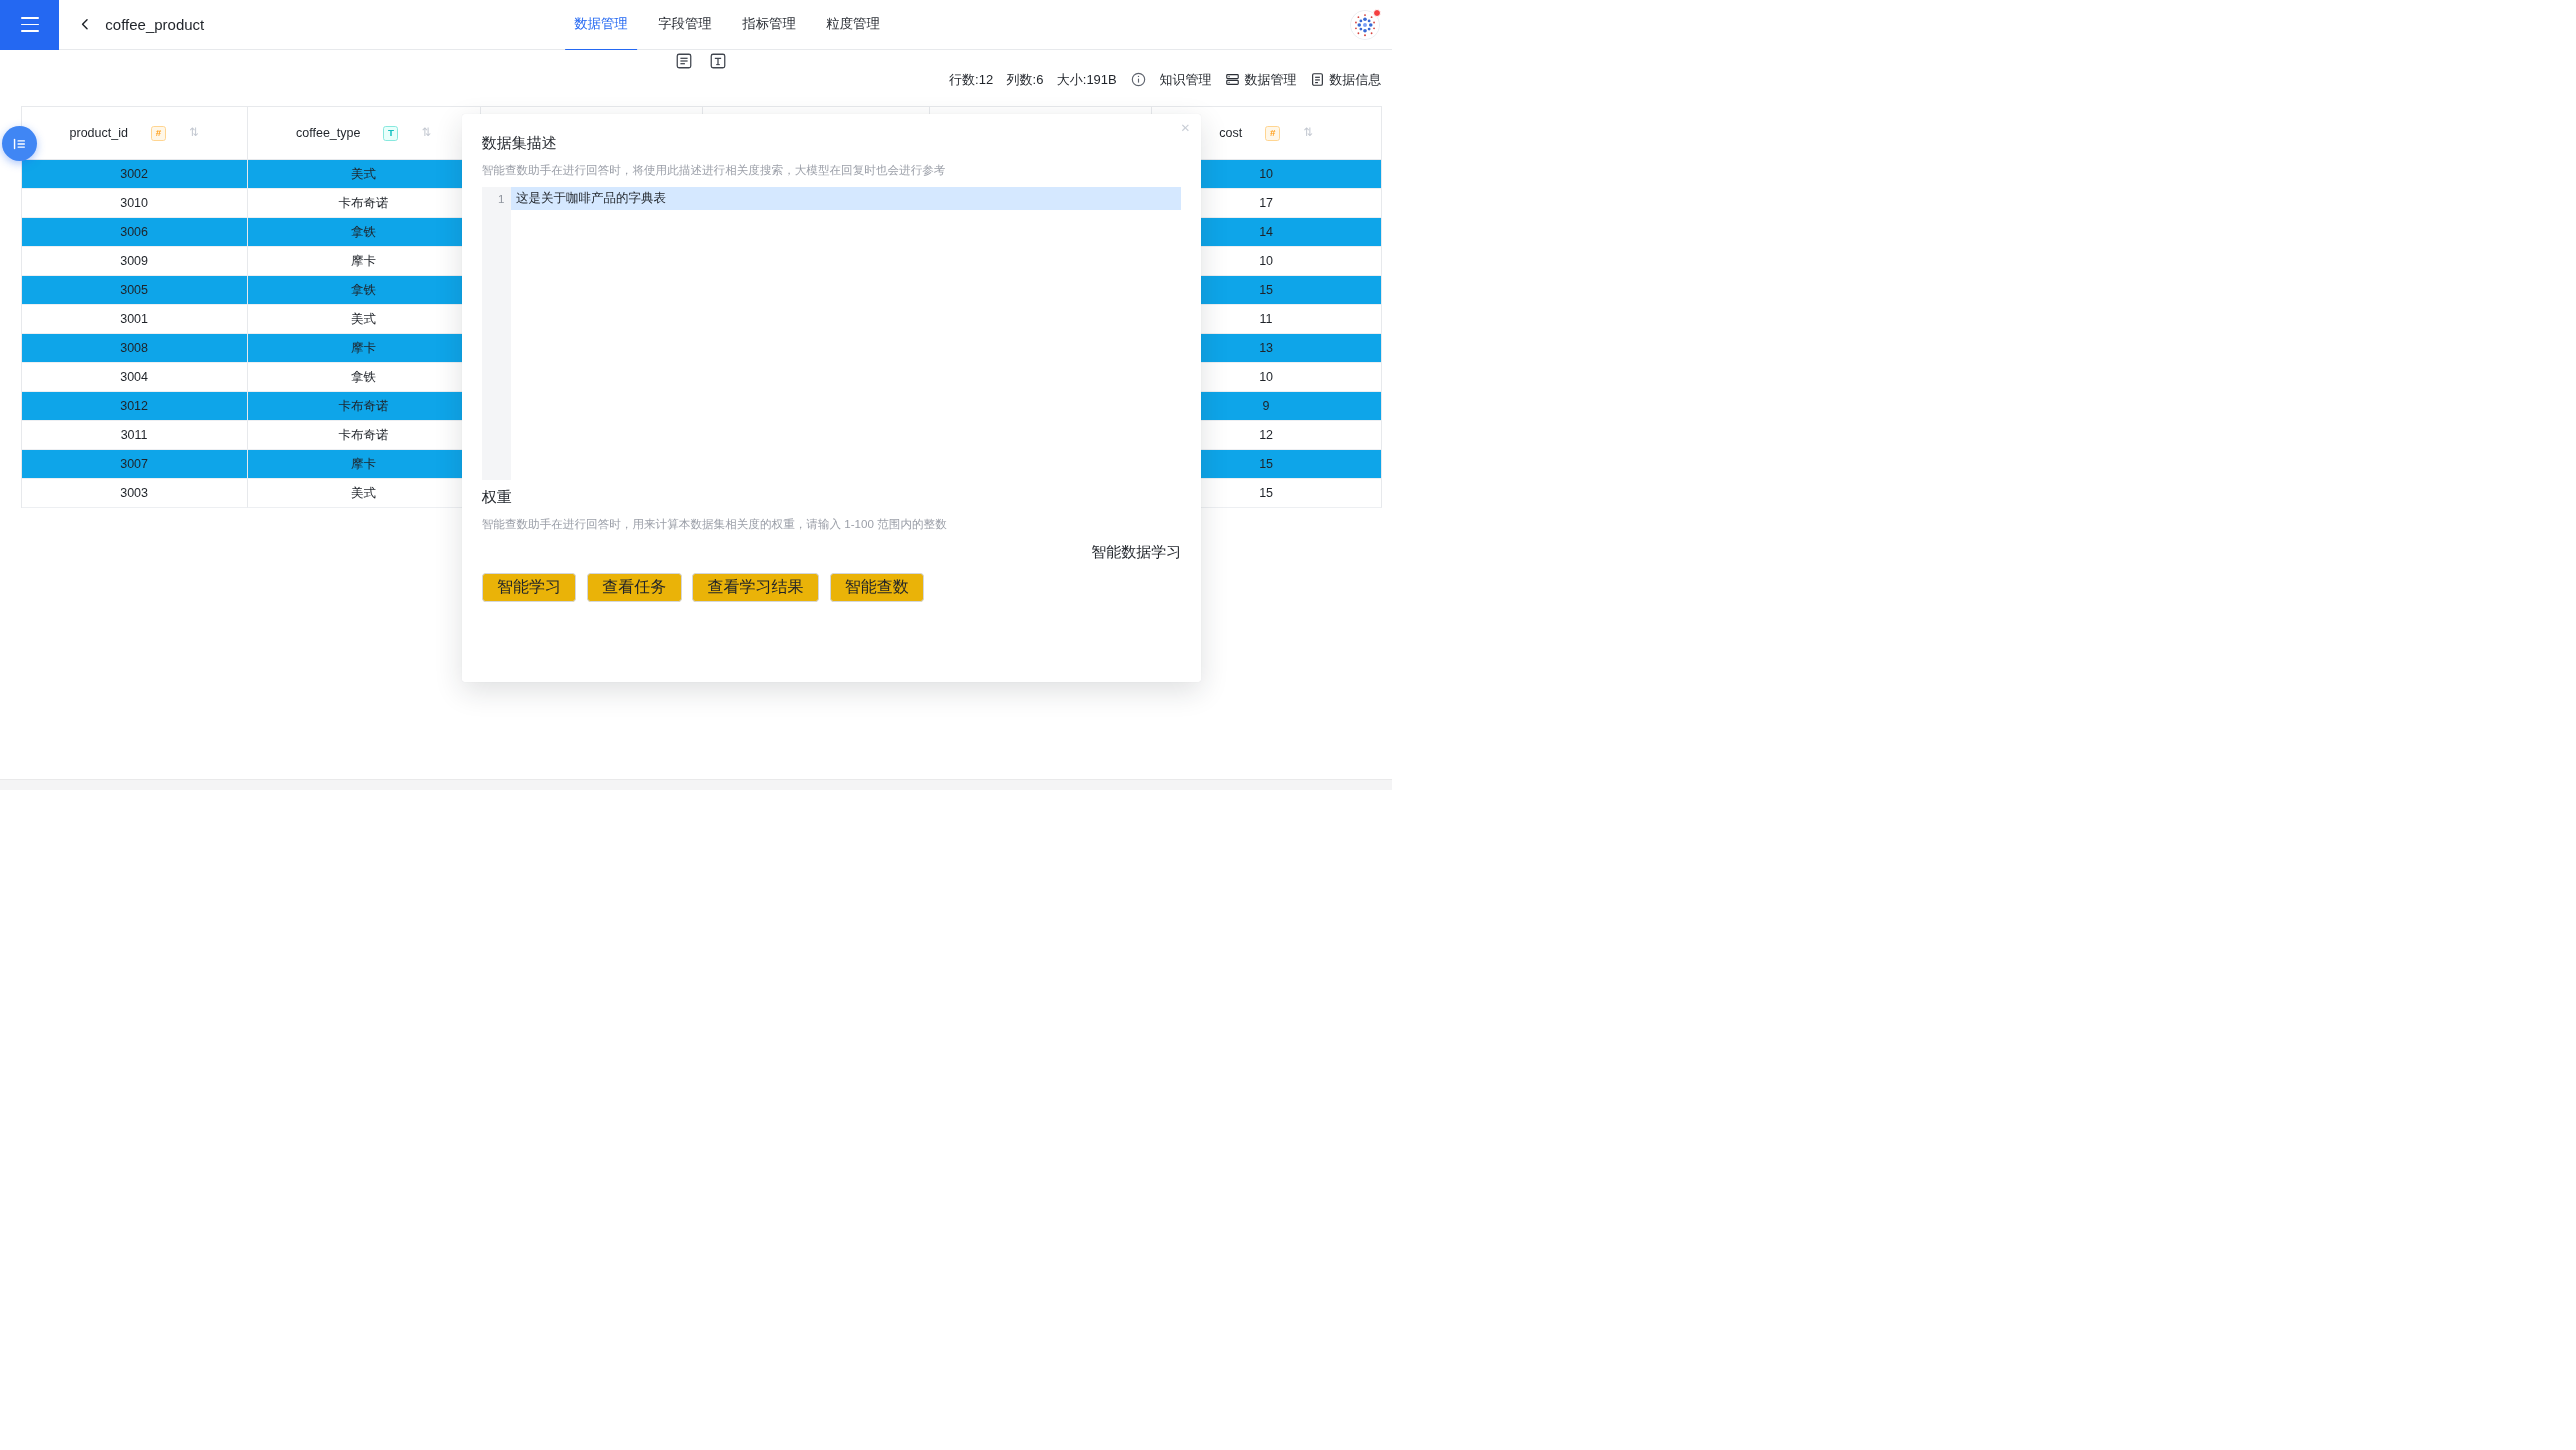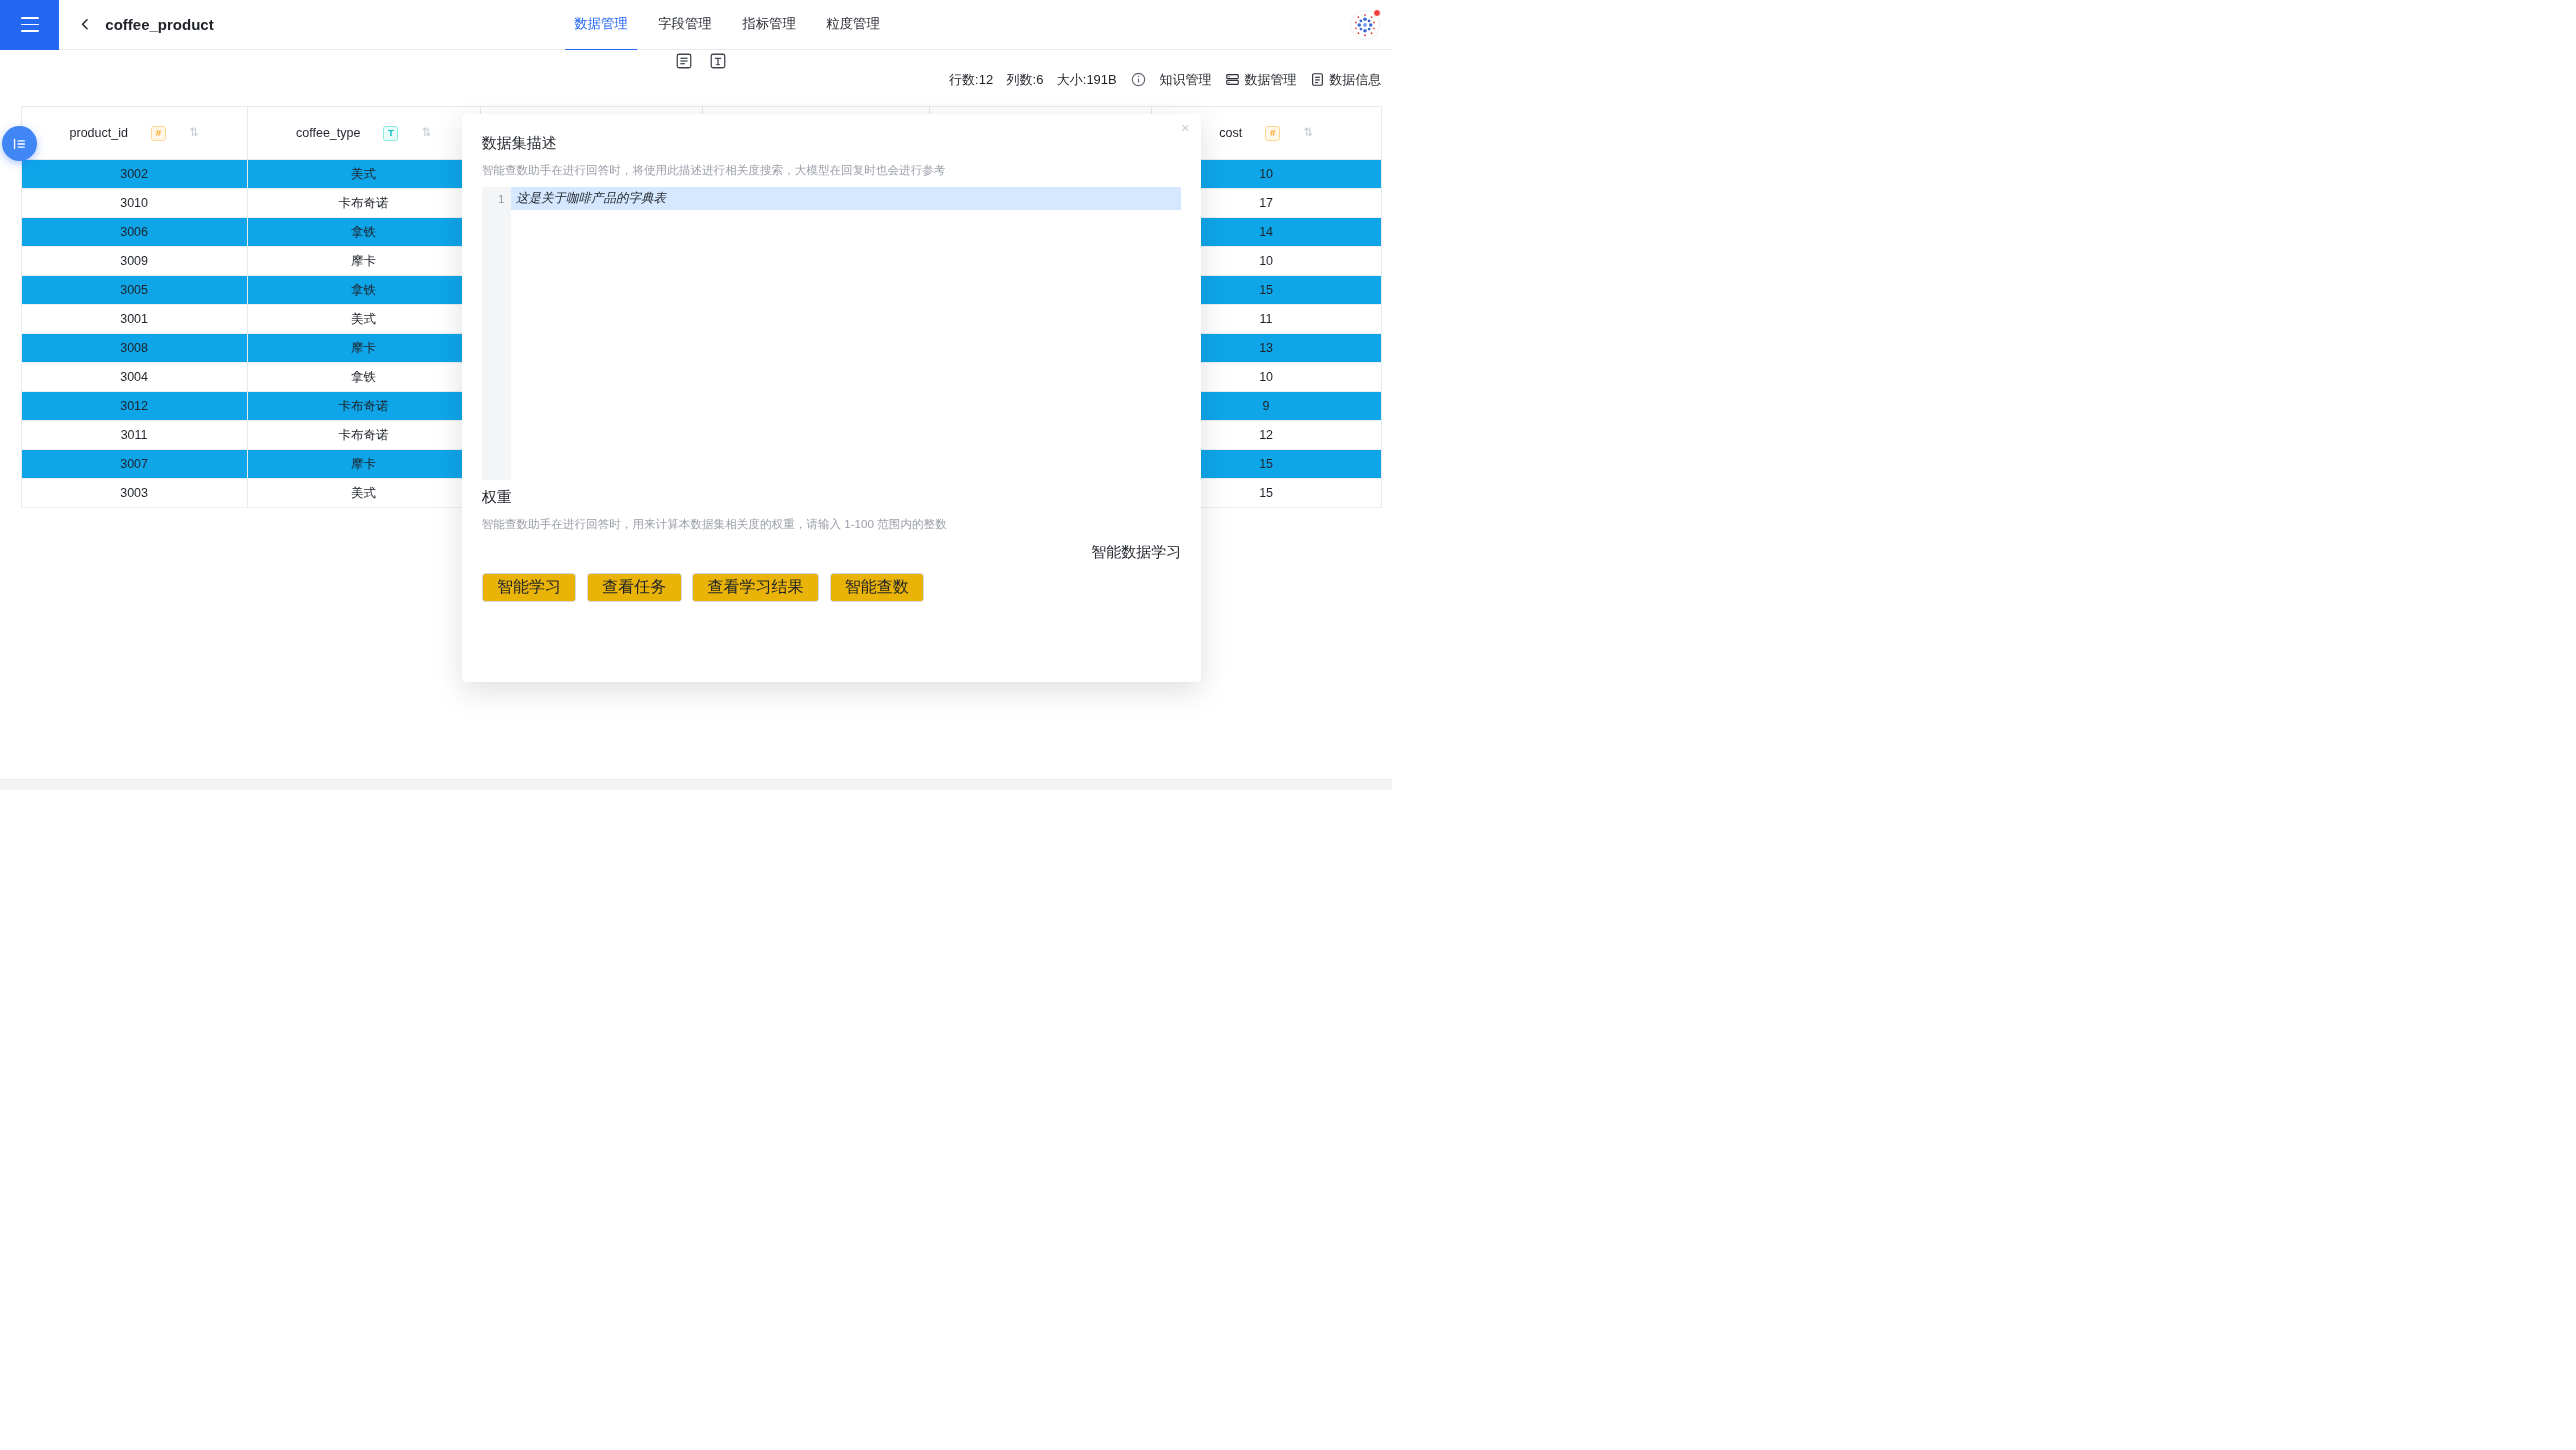--- a/index.html
+++ b/index.html
@@ -8,21 +8,21 @@
   .app { position:relative; width:1392px; height:790px; background:#fff; overflow:hidden; }
 
   
   .topbar { position:absolute; top:0; left:0; right:0; height:50px; background:#fff;
             border-bottom:0.9px solid #e7e9ec; display:flex; align-items:center; z-index:6; }
   .hamburger { width:59px; height:50px; background:#2468f2; display:flex; flex-direction:column;
                justify-content:center; align-items:center; gap:4.5px; cursor:pointer; flex:0 0 auto; }
   .hamburger i { display:block; width:18px; height:1.8px; background:#fff; border-radius:0.9px; }
   .back-btn { margin-left:14.3px; width:23px; height:23px; display:flex; align-items:center;
               justify-content:center; cursor:pointer; }
-  .page-title { margin-left:9px; font-size:15px; font-weight:700; color:#1f2329; }
+  .page-title { margin-left:9px; font-size:15px; font-weight:400; color:#1f2329; }
   .tabs { position:absolute; left:50%; transform:translateX(-50%); margin-left:31px; top:0;
           height:50px; display:flex; gap:12.5px; }
   .tab { padding:0 9px; line-height:47px; font-size:13.4px; color:#2b2f36; cursor:pointer;
          border-bottom:1.8px solid transparent; }
   .tab.active { color:#2468f2; border-bottom-color:#2468f2; font-weight:500; }
   .avatar-wrap { position:absolute; right:11.6px; top:9.8px; width:30px; height:30px; cursor:pointer; }
   .avatar { width:30px; height:30px; border-radius:50%; overflow:hidden; border:0.9px solid #eceef1;
             background:#fff; display:block; }
   .avatar-dot { position:absolute; top:-0.9px; right:-0.9px; width:8px; height:8px; background:#f53f3f;
                 border:1.3px solid #fff; border-radius:50%; }
@@ -70,21 +70,21 @@
            padding:19.7px; z-index:10; }
   .panel-close { position:absolute; top:8px; right:10.7px; font-size:11.6px; color:#c9ced6;
                  cursor:pointer; line-height:1; }
   .section-title { font-size:15px; font-weight:500; color:#1f2329; margin-bottom:10.7px; }
   .help { font-size:11.6px; color:#9b9fa8; margin-bottom:9px; }
   .editor { display:flex; height:293px; margin-bottom:7.2px; background:#fff; }
   .gutter { width:29px; background:#f4f5f7; text-align:right; padding-right:6.3px; font-size:11.6px;
             color:#8f959e; line-height:23px; flex:0 0 auto; }
   .editor-content { flex:1; cursor:text; }
   .editor-line { height:23px; line-height:23px; background:#d5e8ff; padding-left:5.4px;
-                 font-size:12.5px; color:#1f2329;font-style:italic; }
+                 font-size:12.5px; color:#1f2329; }
   .weight-input { width:100%; height:29px; border:0.9px solid #d3d6dc; border-radius:3.6px;
                   padding:0 10.7px; font-size:12.5px; color:#1f2329; outline:none; background:#fff; }
   .learning-title { margin-top:11px;text-align:right; }
   .btn-row { display:flex; gap:10.7px; margin-top:10.7px; }
   .btn { height:29px; padding:0 14.3px; background:#eab308; border:0.9px solid #d3d6dc; border-radius:3.6px;
          font-size:16px; color:#1f2329; cursor:pointer;
          font-family:"Liberation Sans","DejaVu Sans",sans-serif; }
 
   
   .hscroll { position:absolute; left:0; right:0; bottom:0; height:10.7px; background:#f4f4f5;

